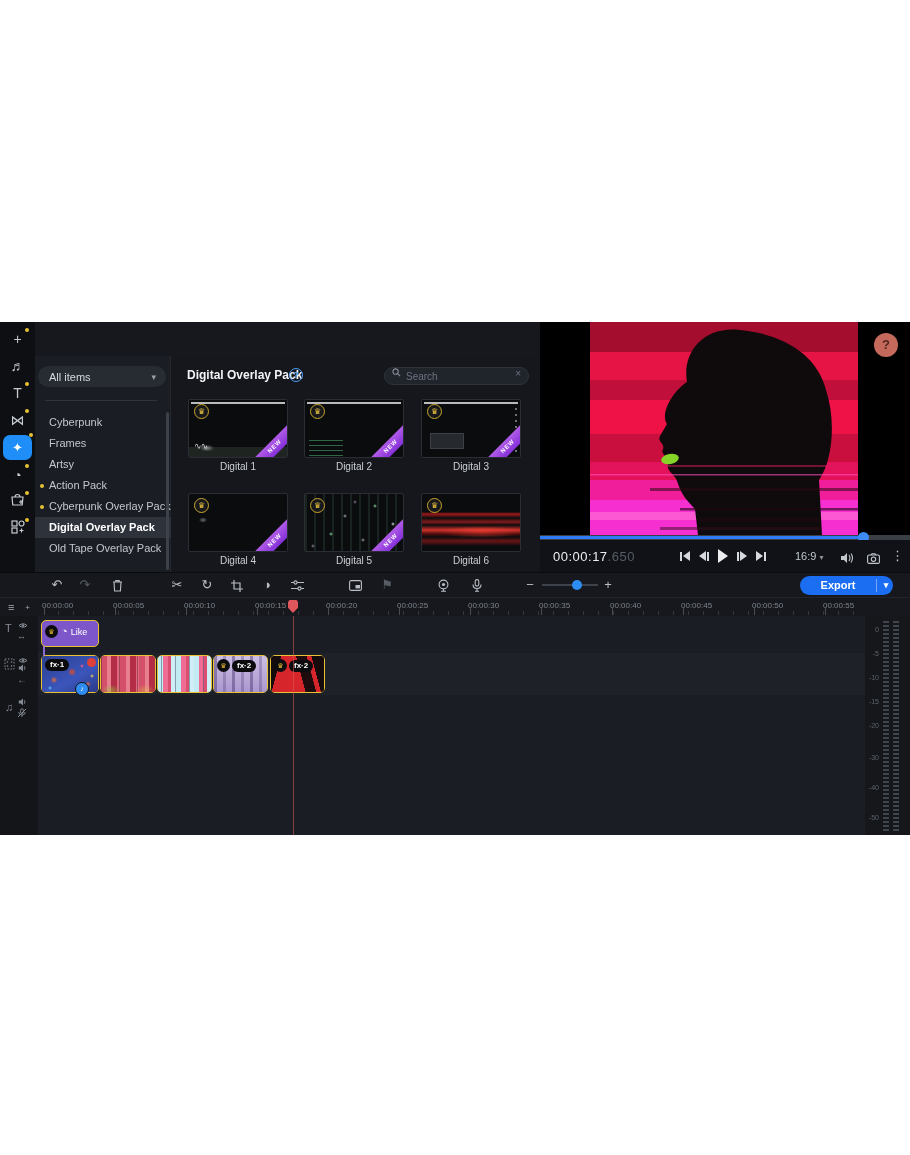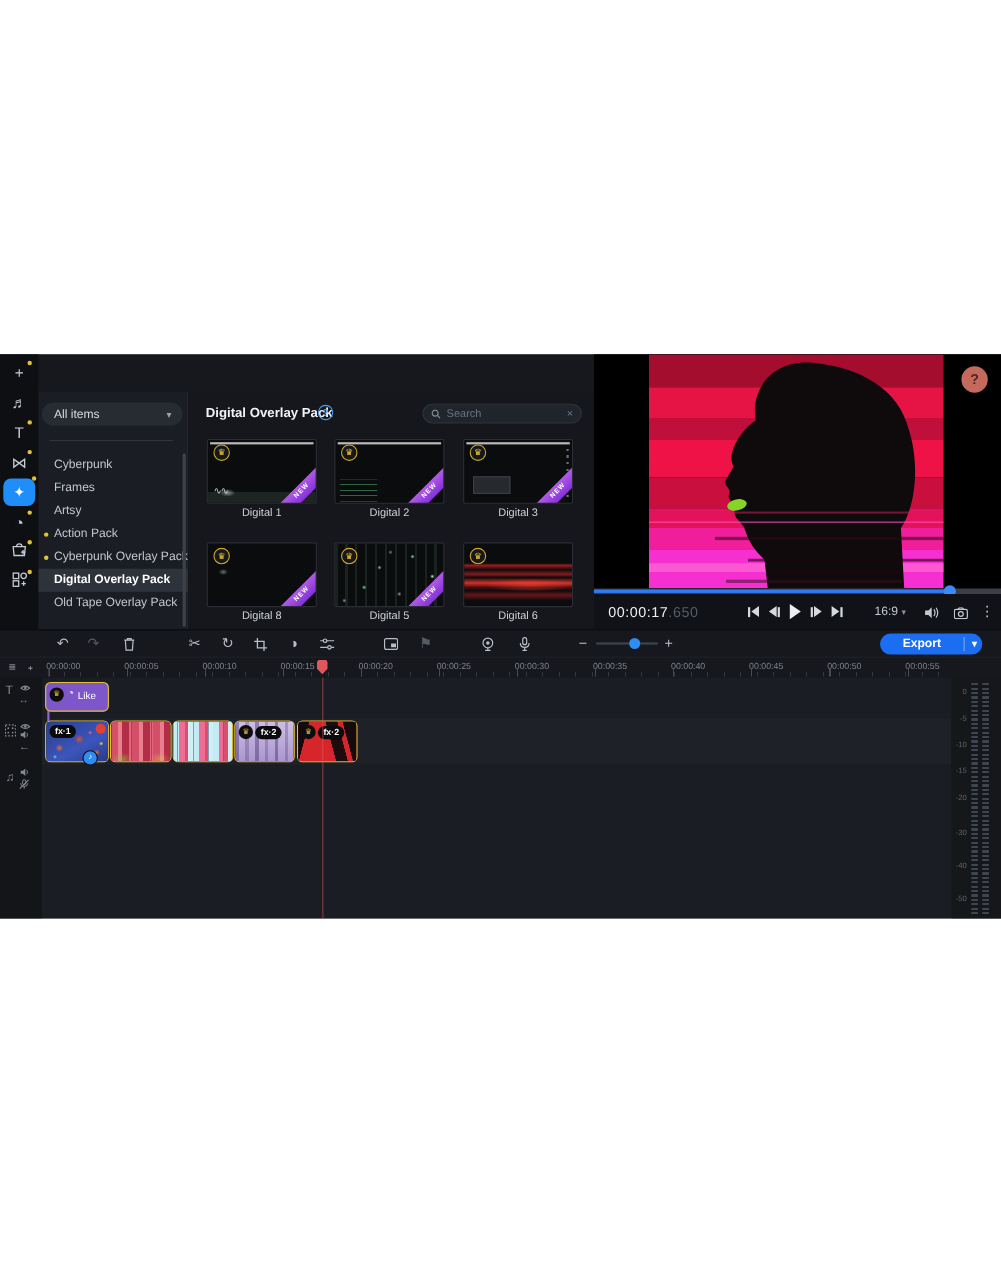--- a/index.html
+++ b/index.html
@@ -28,21 +28,21 @@
   .catlist { position:absolute; left:0; top:56px; width:136px; }
   .cat { position:relative; height:21px; line-height:21px; padding-left:14px; font-size:11px; color:#c3c7cd; white-space:nowrap; overflow:hidden; }
   .cat .dot { position:absolute; left:5px; top:9px; width:4px; height:4px; border-radius:50%; background:#e5c235; }
   .cat.sel { background:#2d323b; color:#ffffff; font-weight:bold; }
   .cat-scroll { position:absolute; right:1px; top:56px; width:3px; height:158px; background:#3c414a; border-radius:2px; }
 
   
   .content { position:absolute; left:171px; top:34px; width:369px; height:216px; background:#15171c; }
   .lib-title { position:absolute; left:16px; top:12px; font-size:12px; font-weight:bold; color:#f2f3f5; }
   .help-small { position:absolute; left:118px; top:12px; width:14px; height:14px; border:1px solid #4a9df8; border-radius:50%; color:#4a9df8; font-size:9px; font-weight:bold; text-align:center; line-height:12px; }
-  .searchbox { position:absolute; left:213px; top:11px; width:145px; height:18px; background:#20242b; border:1px solid #2f343c; border-radius:9px; display:flex; align-items:center; padding:0 7px; gap:5px; }
+  .searchbox { position:absolute; left:213px; top:11px; width:145px; height:18px; background:#20242b; border:1px solid #2f343c; border-radius:9px; display:flex; padding:0 7px; gap:5px; }
   .searchbox input { flex:1; background:transparent; border:none; outline:none; font-size:10px; color:#aeb3ba; font-family:"Liberation Sans",sans-serif; min-width:0; }
   .searchbox input::placeholder { color:#6c7280; }
   .searchbox .x { color:#6c7280; font-size:10px; }
   .thumb { position:absolute; width:100px; height:59px; background:#0b0c0e; border:1px solid #2a2d33; border-radius:2px; overflow:hidden; }
   .thumb .crown-badge { position:absolute; left:5px; top:4px; width:15px; height:15px; background:#17181c; border:1px solid #caa62c; border-radius:50%; color:#ecc440; font-size:8px; text-align:center; line-height:14px; z-index:3; }
   .ribbon { position:absolute; right:-17px; bottom:4px; width:58px; height:13px; background:linear-gradient(180deg,#b15be8,#8430d8); transform:rotate(-45deg); transform-origin:center; text-align:center; font-size:6px; font-weight:bold; color:#fff; line-height:13px; letter-spacing:1px; z-index:2; }
   .tlabel { position:absolute; width:100px; text-align:center; font-size:10px; color:#ccd0d5; }
   .tbar { position:absolute; left:2px; right:2px; top:2px; height:2px; background:#d8dadc; opacity:.85; }
   .deco { position:absolute; inset:0; }
   .d1 .deco { background:
@@ -261,21 +261,21 @@
       </div>
       <div class="thumb d5" style="left:133px; top:137px;">
         <div class="deco"></div>
         <span class="crown-badge">♛</span>
         <span class="ribbon">NEW</span>
       </div>
       <div class="thumb d6" style="left:250px; top:137px;">
         <div class="deco"></div>
         <span class="crown-badge">♛</span>
       </div>
-      <div class="tlabel" style="left:17px; top:199px;">Digital 8</div>
+      <div class="tlabel" style="left:17px; top:199px;">Digital 4</div>
       <div class="tlabel" style="left:133px; top:199px;">Digital 5</div>
       <div class="tlabel" style="left:250px; top:199px;">Digital 6</div>
     </div>
 
     <div class="preview">
       <div class="video">
         <svg width="268" height="213" viewBox="0 0 268 213">
           <rect x="0" y="0" width="268" height="30" fill="#a50d2e"></rect>
           <rect x="0" y="30" width="268" height="28" fill="#e51445"></rect>
           <rect x="0" y="58" width="268" height="20" fill="#c00f3a"></rect>

